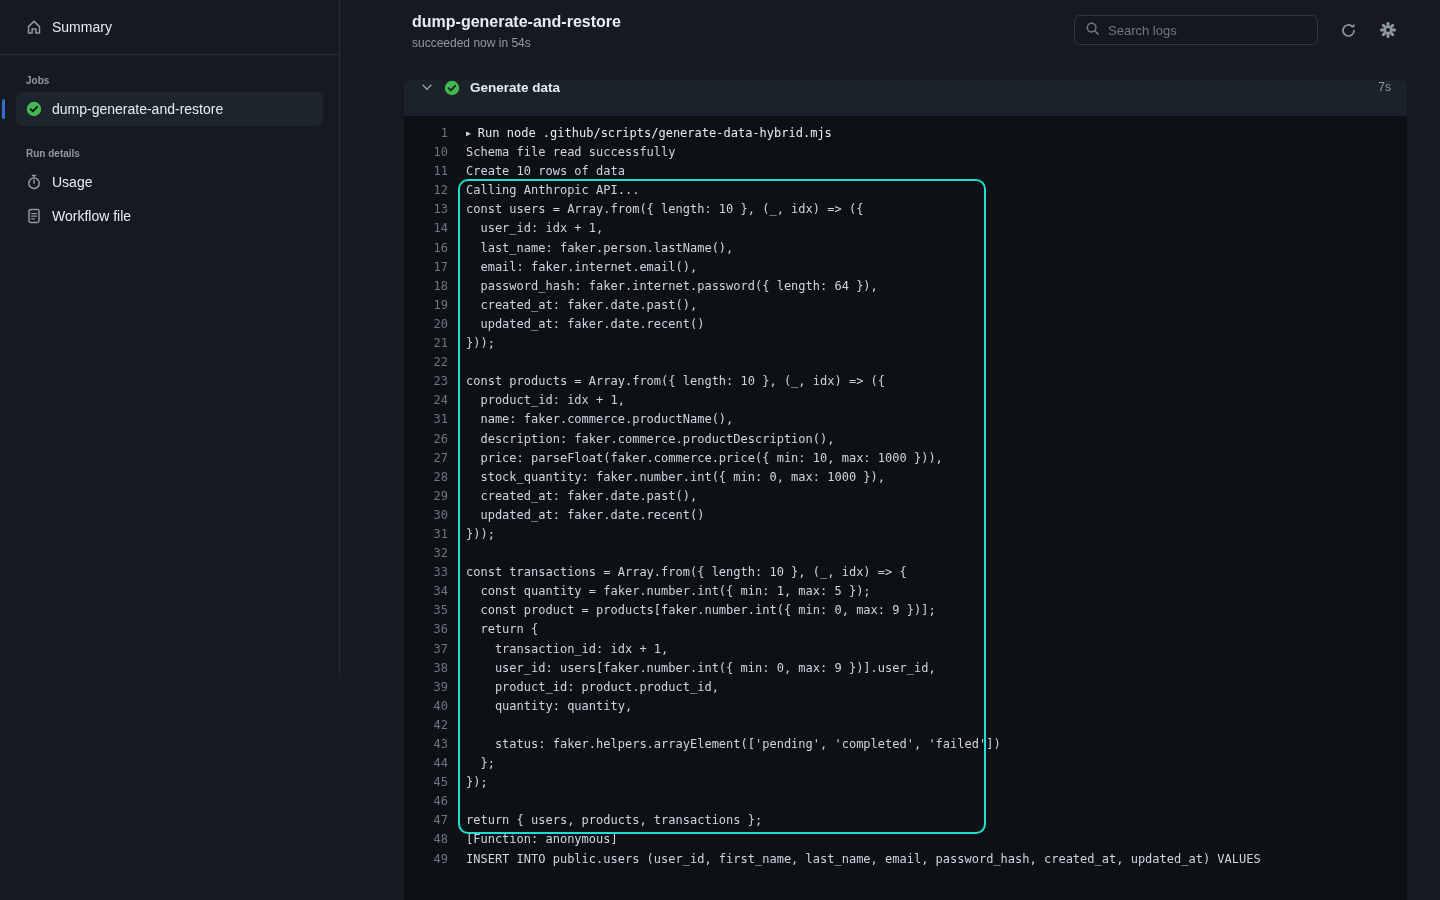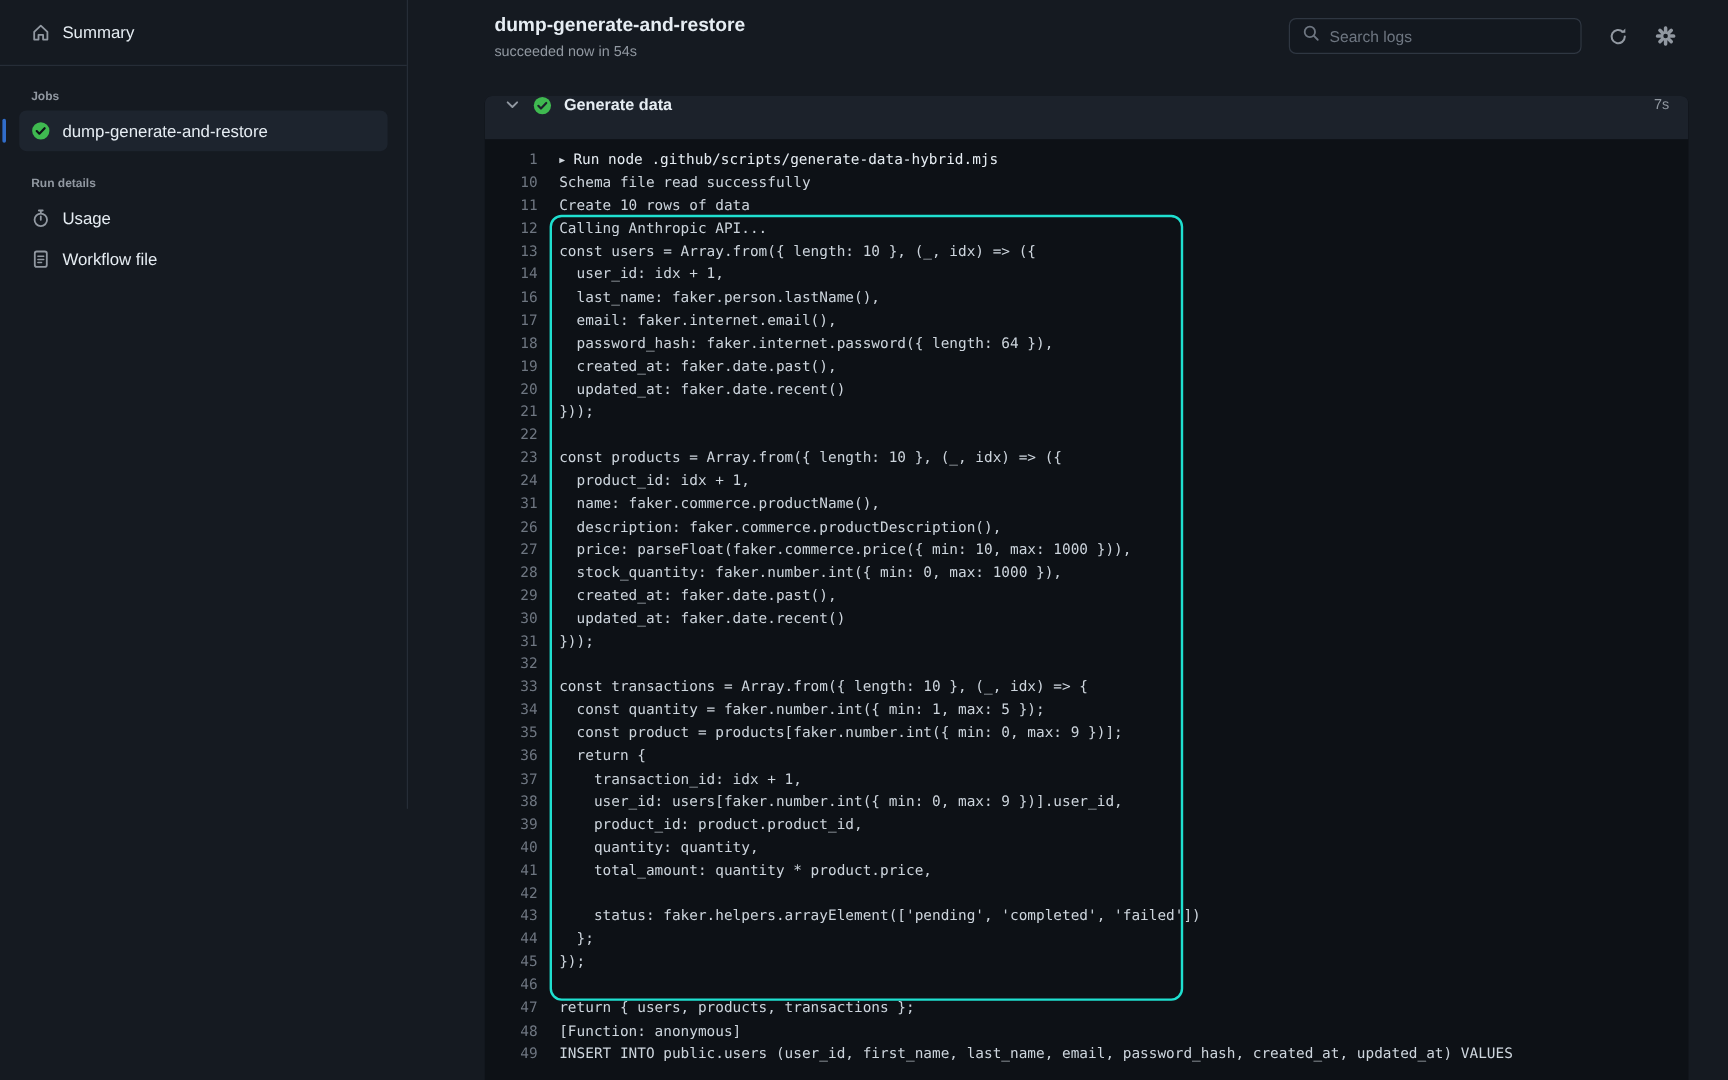--- a/index.html
+++ b/index.html
@@ -200,21 +200,20 @@
             <div class="log-row"><span class="ln">31</span><span class="ltext">}));</span></div>
             <div class="log-row"><span class="ln">32</span><span class="ltext"></span></div>
             <div class="log-row"><span class="ln">33</span><span class="ltext">const transactions = Array.from({ length: 10 }, (_, idx) =&gt; {</span></div>
             <div class="log-row"><span class="ln">34</span><span class="ltext">  const quantity = faker.number.int({ min: 1, max: 5 });</span></div>
             <div class="log-row"><span class="ln">35</span><span class="ltext">  const product = products[faker.number.int({ min: 0, max: 9 })];</span></div>
             <div class="log-row"><span class="ln">36</span><span class="ltext">  return {</span></div>
             <div class="log-row"><span class="ln">37</span><span class="ltext">    transaction_id: idx + 1,</span></div>
             <div class="log-row"><span class="ln">38</span><span class="ltext">    user_id: users[faker.number.int({ min: 0, max: 9 })].user_id,</span></div>
             <div class="log-row"><span class="ln">39</span><span class="ltext">    product_id: product.product_id,</span></div>
             <div class="log-row"><span class="ln">40</span><span class="ltext">    quantity: quantity,</span></div>
-            <div class="log-row"><span class="ln">41</span><span class="ltext">    total_amount: quantity * product.price,</span></div>
             <div class="log-row"><span class="ln">42</span></div>
             <div class="log-row"><span class="ln">43</span><span class="ltext">    status: faker.helpers.arrayElement(['pending', 'completed', 'failed'])</span></div>
             <div class="log-row"><span class="ln">44</span><span class="ltext">  };</span></div>
             <div class="log-row"><span class="ln">45</span><span class="ltext">});</span></div>
             <div class="log-row"><span class="ln">46</span><span class="ltext"></span></div>
             <div class="log-row"><span class="ln">47</span><span class="ltext">return { users, products, transactions };</span></div>
             <div class="log-row"><span class="ln">48</span><span class="ltext">[Function: anonymous]</span></div>
             <div class="log-row"><span class="ln">49</span><span class="ltext">INSERT INTO public.users (user_id, first_name, last_name, email, password_hash, created_at, updated_at) VALUES</span></div>
           </div>
       </div>

